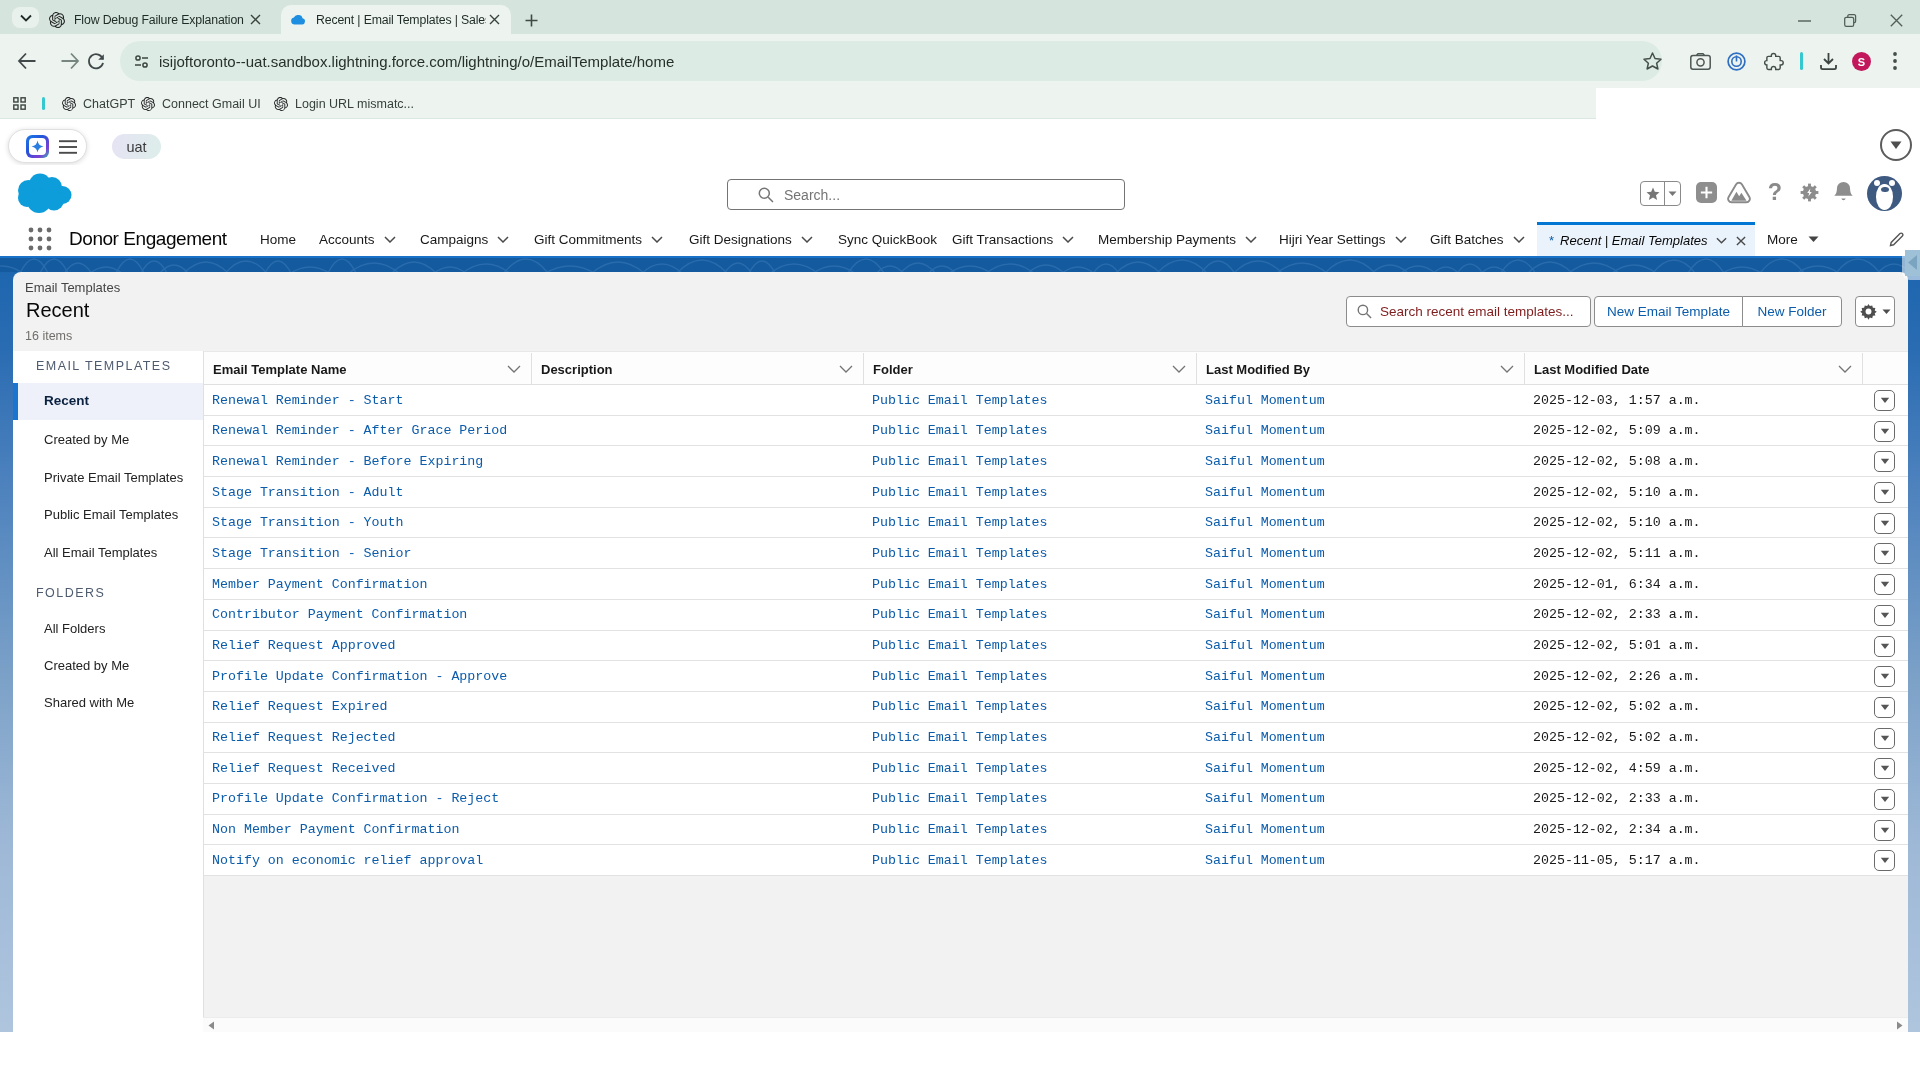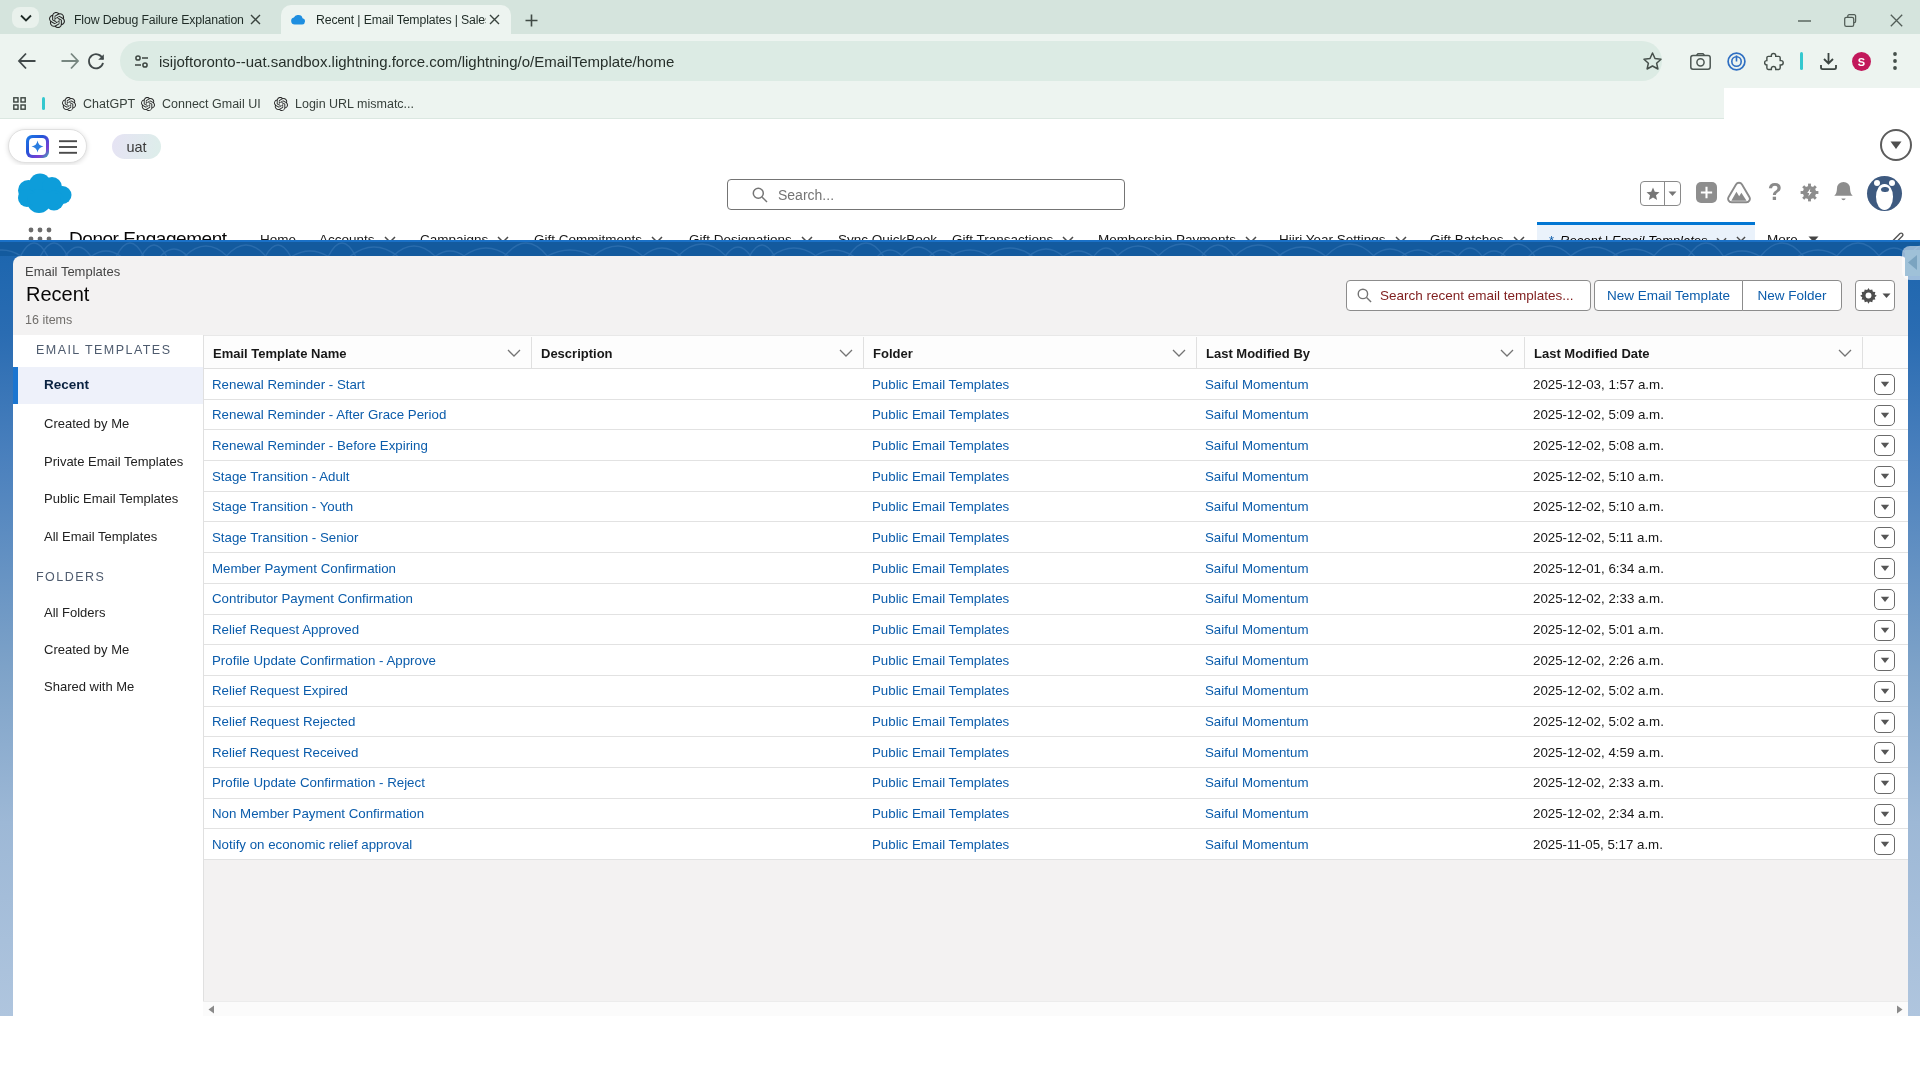--- a/index.html
+++ b/index.html
@@ -15,43 +15,43 @@
 #tab1 { left:40px; width:232px; }
 #tab2 { left:281px; width:230px; background:#edf4f0; }
 .tabtitle { white-space:nowrap; overflow:hidden; flex:1; margin-left:9px; letter-spacing:-0.15px; }
 .tabclose { width:16px; height:16px; display:flex; align-items:center; justify-content:center; }
 #newtab { position:absolute; left:519px; top:8px; width:24px; height:24px; display:flex; align-items:center; justify-content:center; }
 
 #toolbar { position:absolute; left:0; top:34px; width:1920px; height:54px; background:#edf4f0; }
 #urlbar { position:absolute; left:120px; top:7px; width:1542px; height:40px; background:#dcebe4; border-radius:20px; display:flex; align-items:center; padding-left:12px; }
 #urltext { font-size:15px; color:#27302b; margin-left:12px; letter-spacing:0; }
 
-#bookmarks { position:absolute; left:0; top:88px; width:1724px; height:31px; background:#edf4f0; border-bottom:1px solid #dbe7e1;padding-left:40px; }
+#bookmarks { position:absolute; left:0; top:88px; width:1596px; height:31px; background:#edf4f0; border-bottom:1px solid #dbe7e1;padding-left:40px; }
 .bm { position:absolute; top:5px; height:21px; display:flex; align-items:center; gap:7px; font-size:12.5px; color:#37403b; }
 
 
 #pagetop { position:absolute; left:0; top:119px; width:1920px; height:46px; background:#fff; }
 #extpill { position:absolute; left:8px; top:129px; width:79px; height:34px; background:#fff; border:1px solid #e0e0e0; border-radius:17px; box-shadow:0 1px 5px rgba(0,0,0,.15); }
 #uatchip { position:absolute; left:112px; top:134px; width:49px; height:25px; border-radius:13px; background:linear-gradient(100deg,#e6e3f4,#ddeeea); display:flex; align-items:center; justify-content:center; font-size:14.5px; color:#3a3a3a; }
 #circbtn { position:absolute; left:1880px; top:129px; width:32px; height:32px; border:2px solid #5c5c5c; border-radius:50%; background:#fff; display:flex; align-items:center; justify-content:center; }
 
 
 #sfheader { position:absolute; left:0; top:165px; width:1920px; height:57px; background:#fff; }
-#sfsearch { position:absolute; left:727px; top:14px; width:398px; height:31px; border:1px solid #747474; border-radius:4px; background:#fff; display:flex; align-items:center; padding-left:24px; gap:10px; }
+#sfsearch { position:absolute; left:727px; top:14px; width:398px; height:31px; border:1px solid #747474; border-radius:4px; background:#fff; display:flex; align-items:center; padding-left:30px; gap:10px; }
 #sfsearch span { color:#747474; font-size:14px; }
 
 
 #sfnav { position:absolute; left:0; top:222px; width:1920px; height:34px; background:#fff; }
 #appname { position:absolute; left:69px; top:6px; font-size:19px; color:#080707; letter-spacing:-0.45px; }
 .navitem { position:absolute; top:0; height:34px; display:flex; align-items:center; font-size:13.5px; color:#181818; }
 .navitem svg { margin-left:9px; }
 #seltab { position:absolute; left:1537px; top:0; width:218px; height:34px; background:#eaf2fb; border-top:3px solid #0176d3; display:flex; align-items:center; font-size:13px; font-style:italic; color:#080707; padding-left:12px; white-space:nowrap; }
 
 
-#sfbg { position:absolute; left:0; top:240px; width:1920px; height:776px;
+#sfbg { position:absolute; left:0; top:256px; width:1920px; height:776px;
   background:linear-gradient(180deg,#1b65ae 0%, #2a6cb2 12%, #4a80bd 28%, #7da2c8 55%, #9db8d6 75%, #afc5de 100%); }
 #blueband { position:absolute; left:0; top:0; width:1920px; height:16px; background:#135a9e; border-top:2px solid #1a71c8; }
 #card { position:absolute; left:13px; top:16px; width:1895px; height:760px; background:#f3f2f2; border-radius:8px 8px 0 0; overflow:hidden; }
 
 #cardhead { position:absolute; left:0; top:0; width:1895px; height:79px; }
 #bc { position:absolute; left:12px; top:8px; font-size:13px; color:#444; }
 #title { position:absolute; left:13px; top:27px; font-size:20px; color:#080707; }
 #items { position:absolute; left:12px; top:57px; font-size:12.5px; color:#706e6b; }
 #listsearch { position:absolute; left:1333px; top:24px; width:245px; height:31px; border:1px solid #8c8c8c; border-radius:4px; background:#fff; display:flex; align-items:center; padding-left:10px; gap:8px; }
 #listsearch span { color:#7f1d1d; font-size:13.5px; }
@@ -62,21 +62,21 @@
 
 #sidebar { position:absolute; left:0; top:79px; width:190px; height:681px; background:#fff; }
 .sideh { position:absolute; left:23px; font-size:12.5px; line-height:13px; color:#4e5b6e; letter-spacing:1.45px; white-space:nowrap; }
 .sideitem { position:absolute; left:31px; font-size:13px; line-height:14px; color:#222; white-space:nowrap; }
 #selitem { position:absolute; left:0; top:32px; width:190px; height:37px; background:#eef1fa; border-left:5px solid #1b75d0; }
 #selitem span { position:absolute; left:26px; top:11px; font-size:13.5px; line-height:14px; font-weight:bold; color:#0a2240; }
 
 #tablewrap { position:absolute; left:190px; top:79px; width:1705px; height:666px; background:#f3f2f2; border-left:1px solid #e0e0e0; }
 #thead { position:absolute; left:0; top:0; width:1705px; height:34px; background:#fdfdfd; border-bottom:1px solid #e0e0e0; border-top:1px solid #e8e8e8; }
 .th { position:absolute; top:1px; height:32px; display:flex; align-items:center; justify-content:space-between; padding:0 10px 0 9px; font-size:13px; font-weight:bold; color:#181818; border-right:1px solid #e0e0e0; }
-#tbody { position:absolute; left:0; top:34px; width:1705px; }
+#tbody { position:absolute; left:0; top:34px; width:1705px;font-family:Liberation Mono, monospace; }
 .tr { position:relative; width:1705px; height:30.7px; background:#fff; border-bottom:1px solid #e2e2e2; }
 .td { position:absolute; top:0; height:30px; display:flex; align-items:center; padding-left:8px; font-size:13.3px; }
 .td a { color:#0b5cab; }
 .td.date { color:#181818; }
 .rowbtn { position:absolute; left:1670px; top:5px; width:21px; height:21px; border:1px solid #6b6b6b; border-radius:5px; background:#fff; display:flex; align-items:center; justify-content:center; }
 #hscroll { position:absolute; left:190px; top:745px; width:1705px; height:15px; background:#fbfbfb; border-top:1px solid #ececec; }
 
 
 #taskbar { position:absolute; left:0; top:1032px; width:1920px; height:48px; background:#1d1f20;margin-top:48px; }
 #weather { position:absolute; left:12px; top:5px; display:flex; align-items:center; gap:9px; }

